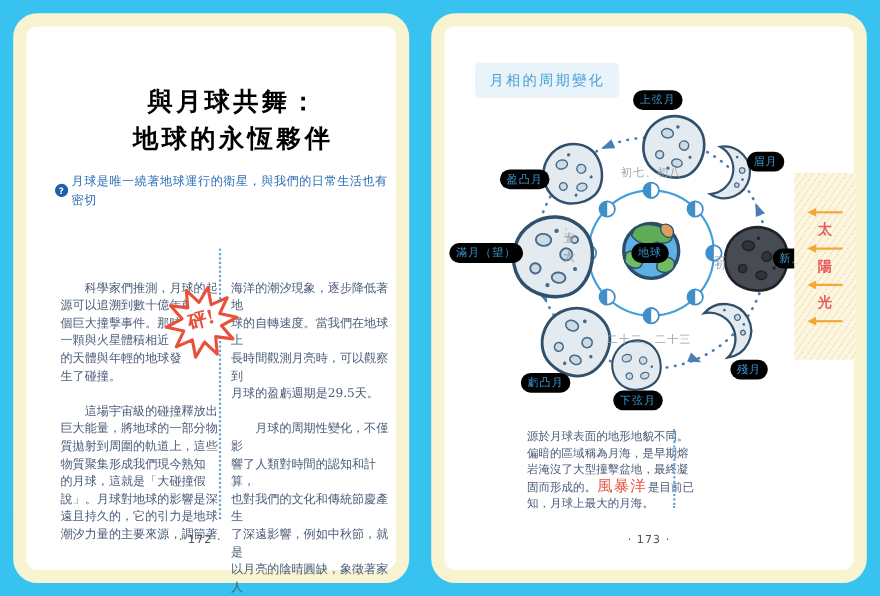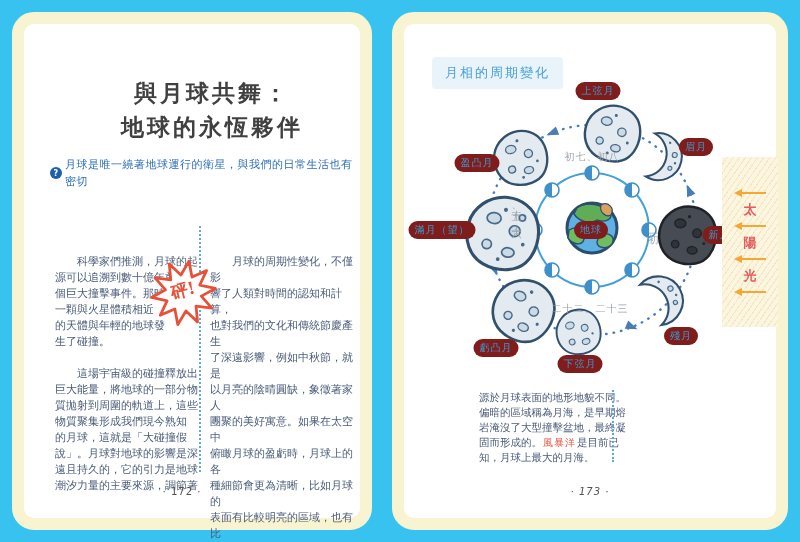--- a/index.html
+++ b/index.html
@@ -5,21 +5,21 @@
   html,body{margin:0;padding:0;}
   body{width:800px;height:542px;position:relative;overflow:hidden;
        font-family:"DejaVu Serif", serif;background:#38c2f0;}
   .card{position:absolute;top:12px;height:518px;background:#ffffff;
         border:12px solid #f8f4d2;border-radius:22px;box-sizing:border-box;}
   .card-left{left:12px;width:360px;}
   .card-right{left:392px;width:396px;}
 
   
   .title-block{position:absolute;left:24px;top:76px;width:376px;text-align:center;
-               color:#404040;font-size:23px;font-weight:bold;letter-spacing:3px;line-height:34px;}
+               color:#000000;font-size:23px;font-weight:bold;letter-spacing:3px;line-height:34px;}
   .intro{position:absolute;left:50px;top:156px;width:306px;color:#2a6db6;
          font-size:11px;line-height:17px;letter-spacing:0.5px;}
   .intro-line1{display:flex;align-items:center;gap:3px;}
   .q-icon{display:inline-flex;align-items:center;justify-content:center;flex:0 0 auto;
           width:12px;height:12px;border-radius:50%;background:#1e5fa9;color:#fff;
           font-size:8px;font-weight:bold;font-family:"DejaVu Sans",sans-serif;}
   .intro-line2{padding-left:15px;}
   .hl-red{color:#e8543f;font-size:15px;letter-spacing:2px;padding:0 2px;}
   .body-col{position:absolute;color:#4a5b78;font-size:11px;line-height:16px;
             white-space:pre-line;letter-spacing:0px;}
@@ -28,46 +28,46 @@
   .v-divider{position:absolute;border-left:2px dotted #5fa8d8;}
   .div-left{left:199px;top:226px;height:246px;}
   .div-right{left:612px;top:390px;height:72px;}
   .burst{position:absolute;left:148px;top:258px;width:70px;height:64px;transform:rotate(-8deg);}
   .burst svg{position:absolute;inset:0;}
   .burst-text{position:absolute;inset:0;display:flex;align-items:center;justify-content:center;
               color:#e8503a;font-size:17px;font-weight:bold;transform:rotate(-6deg);}
   .pagenum{position:absolute;top:486px;font-size:10px;color:#4f4f4f;text-align:center;
            font-family:"DejaVu Sans",sans-serif;letter-spacing:1px;}
   .pn-left{left:24px;width:316px;}
-  .pn-right{left:404px;width:372px;font-style:italic;}
+  .pn-right{left:404px;width:372px;}
 
   
   .heading-box{position:absolute;left:432px;top:57px;background:#e9f3fa;border-radius:4px;
                padding:7px 13px;color:#4aa0d6;font-size:13px;letter-spacing:2px;
                font-family:"DejaVu Sans",sans-serif;}
   .diagram-svg{position:absolute;left:410px;top:78px;width:380px;height:320px;}
-  .pill{position:absolute;background:#7f1d1d;color:#3e97cc;font-size:10px;
+  .pill{position:absolute;background:#000000;color:#3e97cc;font-size:10px;
         padding:2px 6px;border-radius:9px;white-space:nowrap;transform:translateX(-50%);
         font-family:"DejaVu Sans",sans-serif;letter-spacing:1px;}
   .datelab{position:absolute;color:#9aa5ab;font-size:10px;white-space:nowrap;
            font-family:"DejaVu Sans",sans-serif;letter-spacing:1px;margin-top:10px;}
   .datelab.center{transform:translateX(-50%);}
   .datelab.vert{writing-mode:vertical-rl;letter-spacing:2px;}
   .sun-band{position:absolute;left:722px;top:157px;width:56px;height:170px;
             background:repeating-linear-gradient(125deg,#fcf5e0 0px,#fcf5e0 4px,#f2e6c4 4px,#f2e6c4 5px);
             display:flex;flex-direction:column;align-items:center;justify-content:center;gap:5px;}
   .sun-arrow{position:relative;width:32px;height:8px;}
   .sun-arrow::before{content:'';position:absolute;left:0;top:0;border-top:4px solid transparent;
             border-bottom:4px solid transparent;border-right:8px solid #f4a832;}
   .sun-arrow::after{content:'';position:absolute;left:6px;top:3px;width:26px;height:2px;background:#f4a832;}
   .sun-char{color:#e45c5c;font-size:13px;font-weight:bold;line-height:15px;}
   .rp-para{position:absolute;left:456px;top:390px;width:160px;color:#4a5b78;
            font-size:10.5px;line-height:15px;margin-left:23px;}
   .rp-para .pre{white-space:pre-line;}
-  .rp-hl{color:#e8543f;font-size:10px;letter-spacing:1px;padding:0 1px;}
+  .rp-hl{color:#e8543f;font-size:14px;letter-spacing:1px;padding:0 1px;}
 
   
   .m-body{fill:#e3eaf0;stroke:#31506c;stroke-width:4px;}
   .crater{fill:#ccdae4;stroke:#47698a;stroke-width:2.2px;}
   .dot{fill:#47698a;stroke:none;}
   .m-dark .m-body{fill:#474c54;stroke:#1f2328;}
   .m-dark .crater{fill:#2f343b;stroke:#1f2328;}
   .m-dark .dot{fill:#1f2328;}
 </style>
 </head>
@@ -99,20 +99,24 @@
 巨大能量，將地球的一部分物
 質拋射到周圍的軌道上，這些
 物質聚集形成我們現今熟知
 的月球，這就是「大碰撞假
 說」。月球對地球的影響是深
 遠且持久的，它的引力是地球
 潮汐力量的主要來源，調節著</div>
 </div>
 <div class="v-divider div-left"></div>
 <div class="body-col col2">
+  <div>海洋的潮汐現象，逐步降低著地
+球的自轉速度。當我們在地球上
+長時間觀測月亮時，可以觀察到
+月球的盈虧週期是29.5天。</div>
   <div>　　月球的周期性變化，不僅影
 響了人類對時間的認知和計算，
 也對我們的文化和傳統節慶產生
 了深遠影響，例如中秋節，就是
 以月亮的陰晴圓缺，象徵著家人
 團聚的美好寓意。如果在太空中
 俯瞰月球的盈虧時，月球上的各
 種細節會更為清晰，比如月球的
 表面有比較明亮的區域，也有比
 較暗的地帶，這些明暗的變化，</div>

